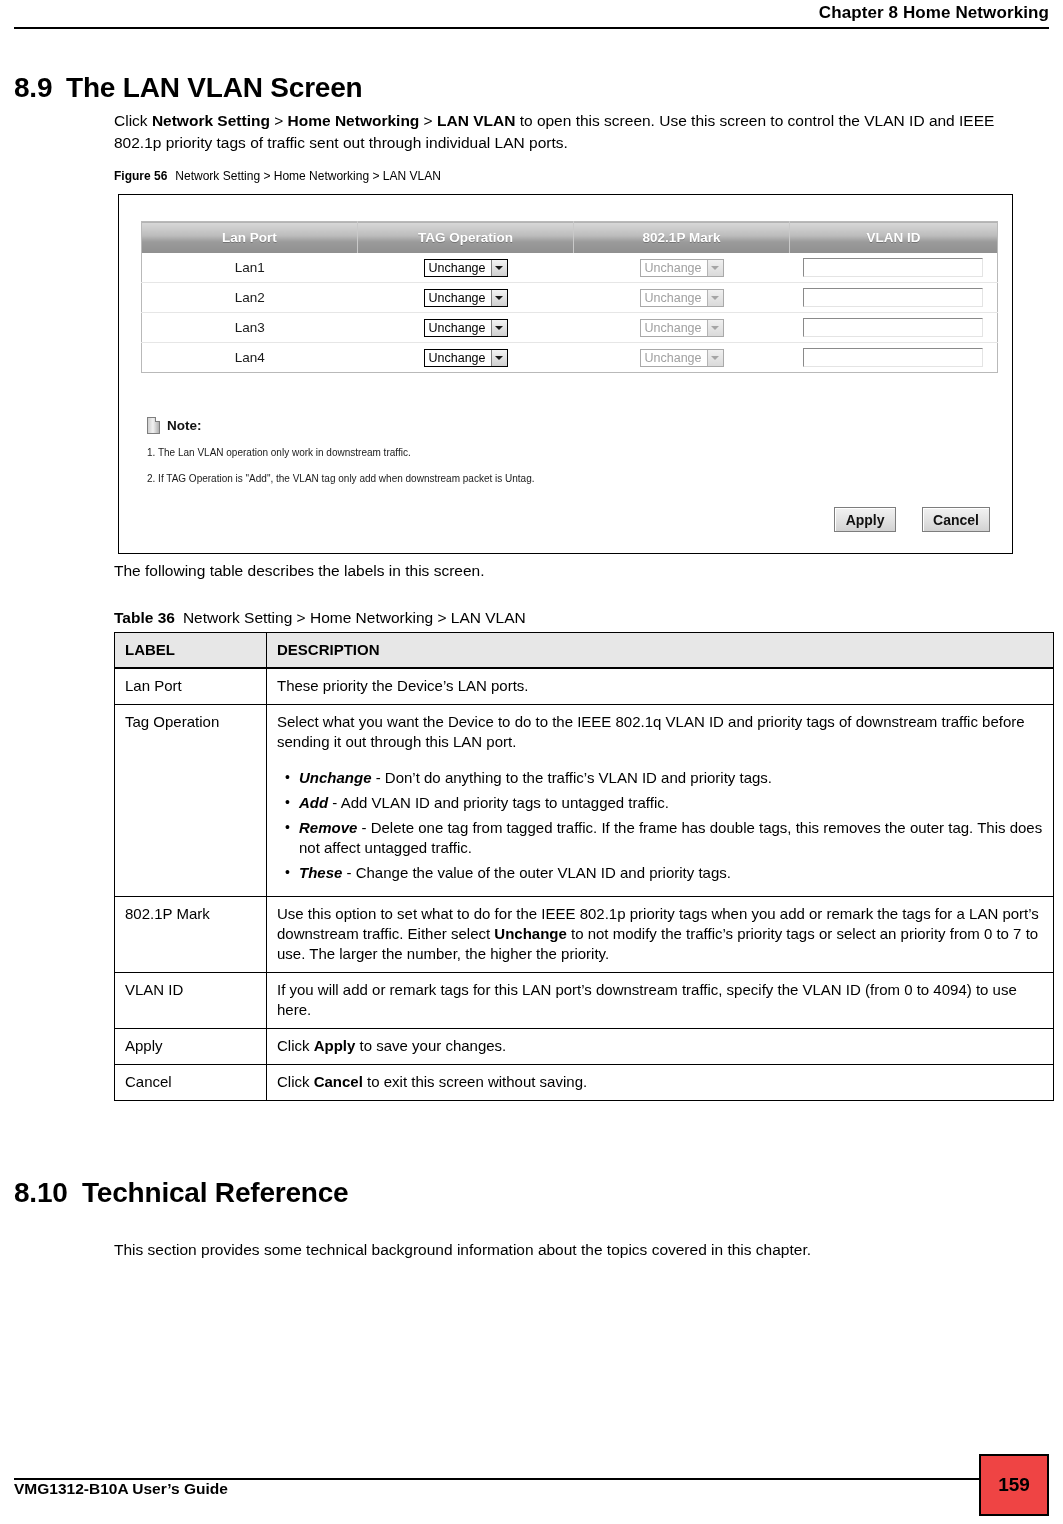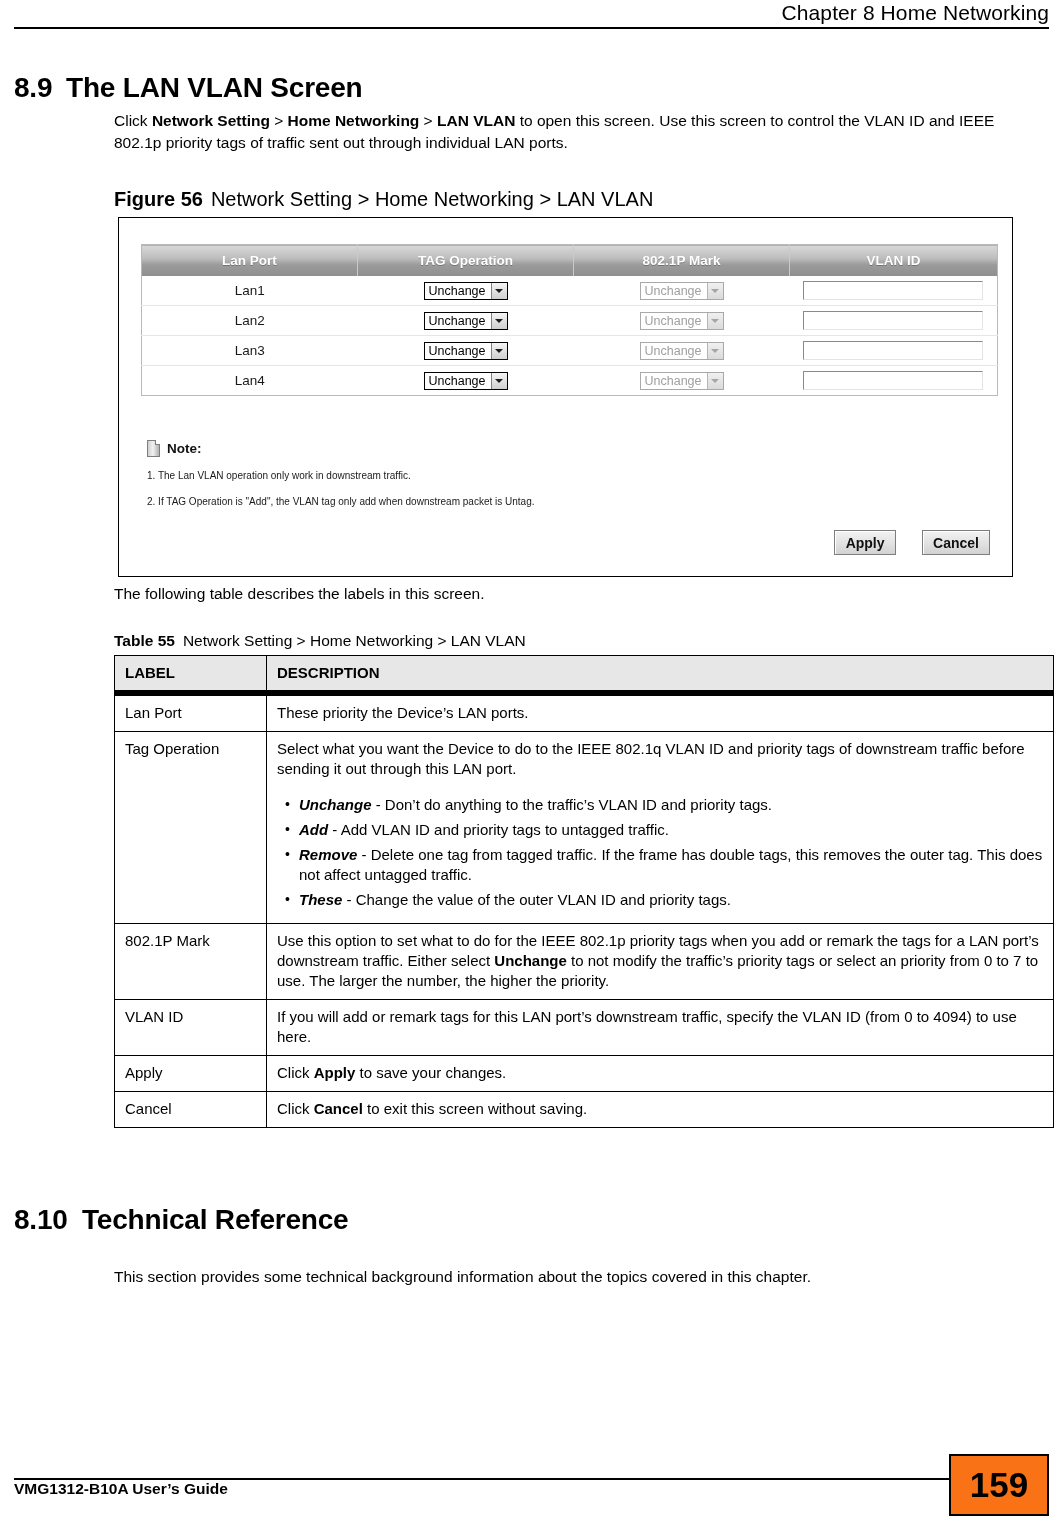--- a/index.html
+++ b/index.html
@@ -21,23 +21,24 @@
     position: absolute;
     top: 0;
     left: 0;
     width: 1063px;
     height: 30px;
     text-align: right;
     padding-right: 14px;
     box-sizing: border-box;
   }
   .page-header-text {
-    font-size: 21px;
+    font-size: 17px;
     line-height: 26px;
     letter-spacing: 0.1px;
+    font-weight: bold;
   }
   .header-rule {
     position: absolute;
     top: 27px;
     left: 14px;
     width: 1035px;
     height: 2px;
     background: #000;
   }
 
@@ -71,23 +72,23 @@
 
   p.body-text {
     font-size: 15.5px;
     line-height: 22px;
     margin: 6px 0 0 0;
     text-align: left;
   }
   p.body-text b { font-weight: bold; }
 
   .figure-caption {
-    font-size: 20px;
+    font-size: 12px;
     line-height: 20px;
-    margin: 35px 0 8px 0;
+    margin: 12px 0 8px 0;
   }
   .figure-caption b { font-weight: bold; }
   .figure-caption .capgap { display:inline-block; width:8px; }
 
   
   .figure-frame {
     position: relative;
     margin-left: 118px;
     width: 895px;
     height: 360px;
@@ -265,21 +266,21 @@
     border-collapse: collapse;
     border: 1px solid #000;
   }
   table.desc-table th {
     background: #e7e7e7;
     font-size: 15px;
     font-weight: bold;
     text-align: left;
     padding: 8px 10px 9px 10px;
     border-right: 1px solid #000;
-    border-bottom: 6px solid #000000;
+    border-bottom: 2px solid #000000;
     vertical-align: middle;
     margin-top: 25px;
   }
   table.desc-table th:last-child { border-right: none; }
   table.desc-table td {
     font-size: 15px;
     line-height: 20px;
     padding: 7px 10px 8px 10px;
     border-right: 1px solid #000;
     border-bottom: 1px solid #000;
@@ -332,30 +333,30 @@
     position: absolute;
     left: 14px;
     top: 26px;
     font-size: 15.5px;
     font-weight: bold;
   }
   .footer-page {
     position: absolute;
     right: 14px;
     top: 0px;
-    width: 100px;
+    width: 70px;
     height: 62px;
     border: 2px solid #000;
     box-sizing: border-box;
     display: flex;
     align-items: center;
     justify-content: center;
-    font-size: 35px;
-    font-weight: bold;
-    background: #f97316;
+    font-size: 19px;
+    font-weight: bold;
+    background: #ef4444;
   }
 </style>
 </head>
 <body>
 
 <div class="page-header">
   <span class="page-header-text">Chapter 8 Home Networking</span>
 </div>
 <div class="header-rule"></div>
 
@@ -490,21 +491,21 @@
     </div>
 
     <div class="btn-row">
       <div class="ui-button">Apply</div>
       <div class="ui-button">Cancel</div>
     </div>
   </div>
 
   <div class="indent">
     <p class="body-text">The following table describes the labels in this screen.</p>
-    <div class="table-caption"><b>Table 55</b><span class="capgap"></span><span>Network Setting &gt; Home Networking &gt; LAN VLAN</span></div>
+    <div class="table-caption"><b>Table 36</b><span class="capgap"></span><span>Network Setting &gt; Home Networking &gt; LAN VLAN</span></div>
   </div>
 
   <table class="desc-table">
     <colgroup>
         <col class="col-label" style="width:152px">
         <col>
       </colgroup>
     <thead>
       <tr>
         <th>LABEL</th>

